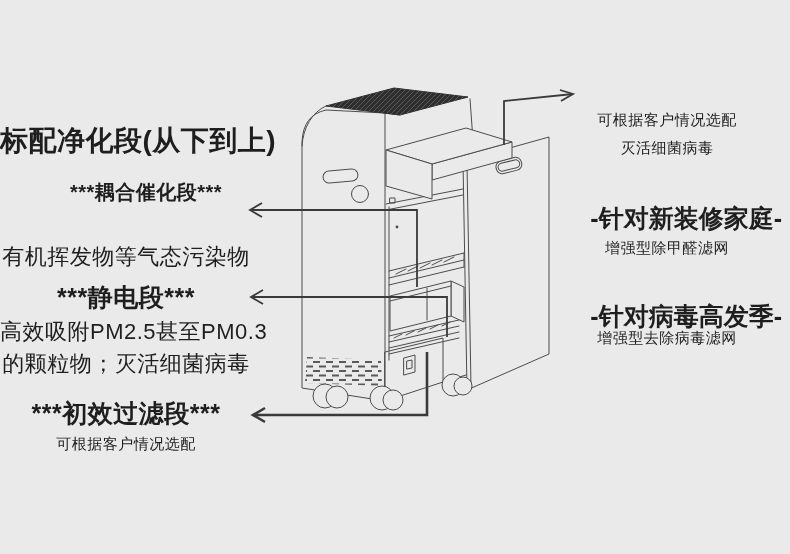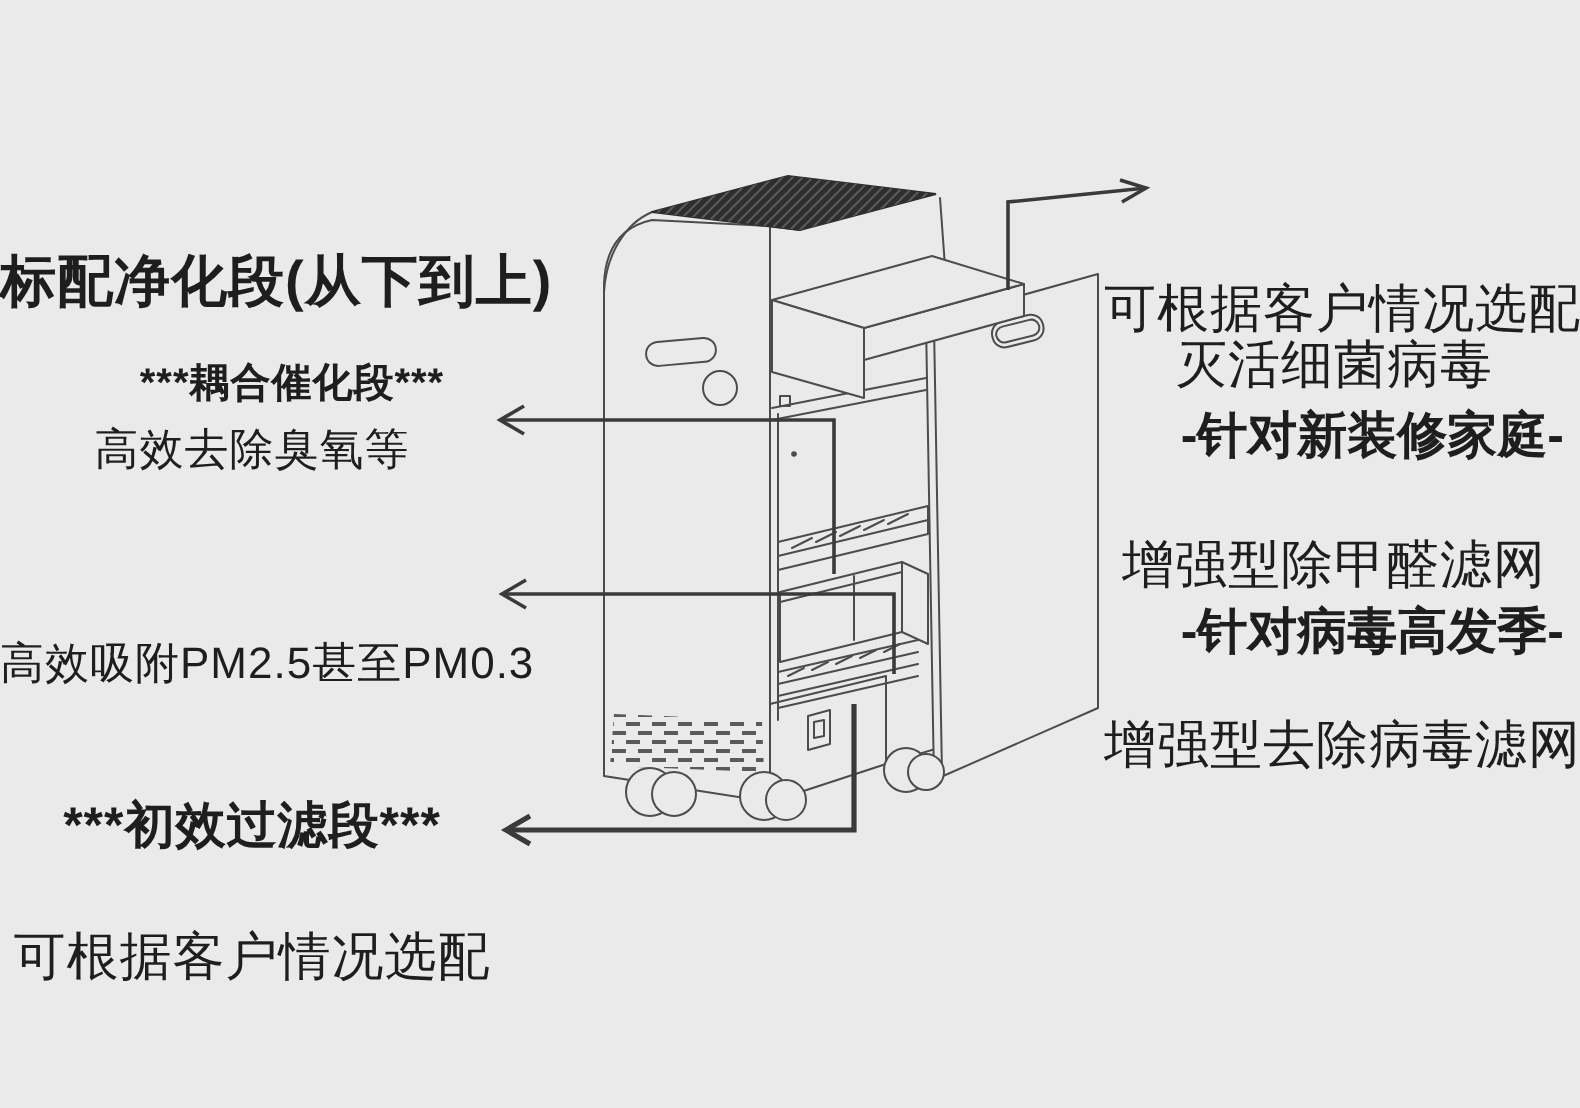--- a/index.html
+++ b/index.html
@@ -17,21 +17,21 @@
   .col-right{left:552px;width:230px;}
   .t{
     position:absolute;left:0;width:100%;
     text-align:center;white-space:nowrap;line-height:1.1;
   }
   .title{font-size:28px;font-weight:700;letter-spacing:0.5px;}
   .h20{font-size:20px;font-weight:700;letter-spacing:0.5px;padding-left:20px;}
   .h25{font-size:25px;font-weight:700;letter-spacing:0.5px;}
   .h26{font-size:25px;font-weight:700;text-align:right;}
   .h28{font-size:28px;font-weight:700;letter-spacing:1px;}
-  .b21{font-size:26px;letter-spacing:0.5px;margin-top:28px;}
+  .b21{font-size:15px;letter-spacing:0.5px;}
   .b22{font-size:22px;letter-spacing:0.5px;}
   
   .ln{stroke:var(--line,#4c4c4c);stroke-width:1;fill:none;stroke-linejoin:round;stroke-linecap:round;}
   .fb{stroke:var(--line,#4c4c4c);stroke-width:1;fill:var(--background,#eaeaea);stroke-linejoin:round;}
   .grille{fill:var(--grille,#2e2e2e);stroke:var(--grille,#2e2e2e);stroke-width:1;}
   .hatchln{stroke:var(--hatch,#5a5a5a);stroke-width:1;fill:none;}
   .venthatch{stroke:var(--hatch,#5a5a5a);stroke-width:2;fill:none;}
   .leader{stroke:var(--leader,#3a3a3a);stroke-width:1.8;fill:none;stroke-linejoin:miter;stroke-linecap:butt;}
   .leader-thick{stroke:var(--leader,#3a3a3a);stroke-width:2.6;fill:none;stroke-linecap:butt;}
   .dot{fill:var(--line,#4c4c4c);stroke:none;}
@@ -144,23 +144,25 @@
         <path class="leader" d="M504,145 L504,101 L573,94"></path>
         <path class="leader" d="M560,90 L573,94 L561,101"></path>
       </g>
     </g>
   </svg>
 
   <div class="col col-left">
     <div class="t title" style="top:126px">标配净化段(从下到上)</div>
 
     <div class="t h20" style="top:181px">***耦合催化段***</div>
-    <div class="t b22" style="top:213px">高效去除臭氧等</div>
+    <div class="t b22" style="top:245px">有机挥发物等气态污染物</div>
 
+    <div class="t h25" style="top:284px">***静电段***</div>
     <div class="t b22" style="top:320px">高效吸附PM2.5甚至PM0.3</div>
+    <div class="t b22" style="top:352px">的颗粒物；灭活细菌病毒</div>
 
     <div class="t h25" style="top:400px">***初效过滤段***</div>
     <div class="t b21" style="top:436px">可根据客户情况选配</div>
   </div>
 
   <div class="col col-right">
     <div class="t b21" style="top:112px">可根据客户情况选配</div>
     <div class="t b21" style="top:140px">灭活细菌病毒</div>
 
     <div class="t h26" style="top:205px">-针对新装修家庭-</div>

